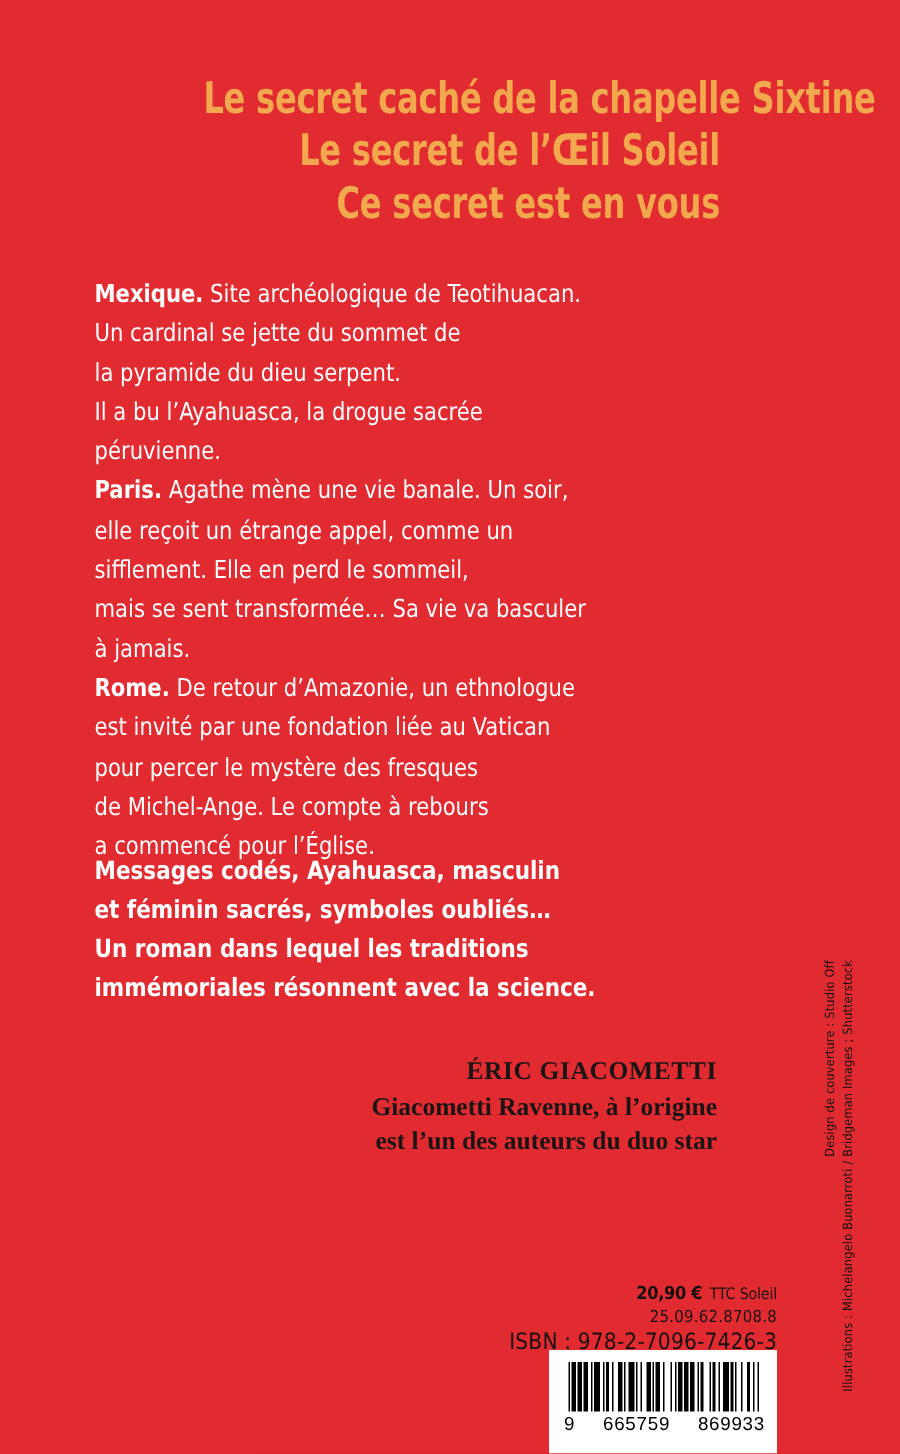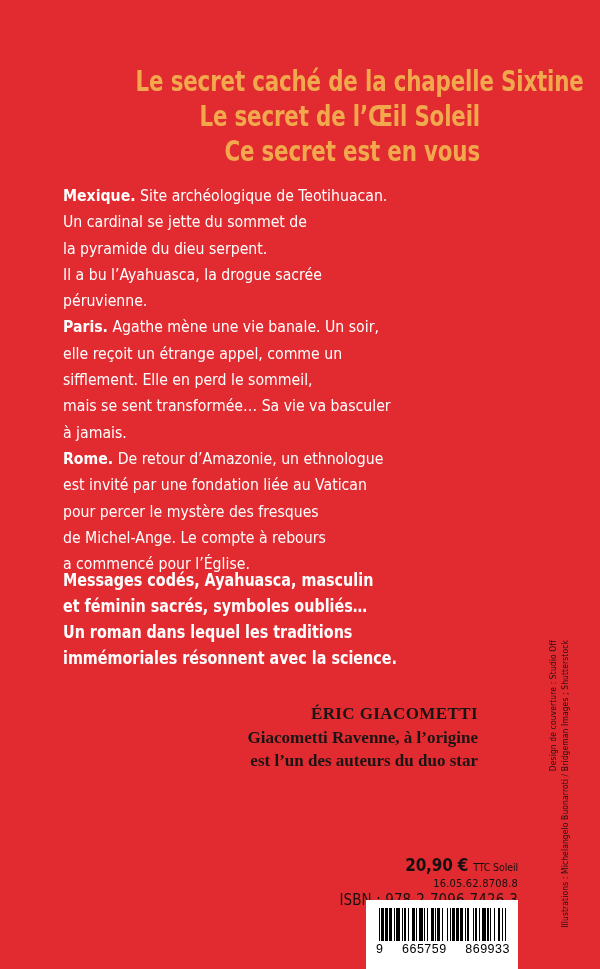--- a/index.html
+++ b/index.html
@@ -19,21 +19,21 @@
     position: relative;
     width: 600px;
     height: 969px;
     background: #E22B30;
   }
 
   
   .title-block {
     position: absolute;
     left: 60px;
-    top: 64px;
+    top: 48px;
     width: 420px;
     text-align: right;
   }
   .title-line {
     color: #F2A94E;
     font-family: "DejaVu Sans Condensed", "Liberation Sans Narrow", "Liberation Sans", sans-serif;
     font-weight: bold;
     font-size: 29px;
     line-height: 35px;
     letter-spacing: -0.2px;
@@ -111,21 +111,21 @@
     font-family: "DejaVu Sans Condensed", "Liberation Sans", sans-serif;
   }
   .price-row {
     display: flex;
     align-items: baseline;
     justify-content: flex-end;
     gap: 5px;
   }
   .price-value {
     font-weight: bold;
-    font-size: 17px;
+    font-size: 12px;
     letter-spacing: -0.2px;
   }
   .price-ttc {
     font-size: 10.5px;
     letter-spacing: -0.1px;
   }
   .price-code {
     font-size: 11px;
     margin-top: 2px;
     letter-spacing: 0.2px;
@@ -233,21 +233,21 @@
     <div class="bio-name">ÉRIC GIACOMETTI</div>
     <div class="bio-line">Giacometti Ravenne, à l’origine</div>
     <div class="bio-line">est l’un des auteurs du duo star</div>
   </div>
 
   <div class="price-block">
     <div class="price-row">
       <span class="price-value">20,90 €</span>
       <span class="price-ttc">TTC Soleil</span>
     </div>
-    <div class="price-code">16.05.62.8708.8</div>
+    <div class="price-code">25.09.62.8708.8</div>
     <div class="price-isbn">ISBN : 978-2-7096-7426-3</div>
   </div>
 
   <div class="credits">
     <div class="credit-line">Design de couverture : Studio Off</div>
     <div class="credit-line">Illustrations : Michelangelo Buonarroti / Bridgeman Images ; Shutterstock</div>
   </div>
 
   <div class="barcode-box">
     <div class="barcode-bars" id="barcode-bars">

